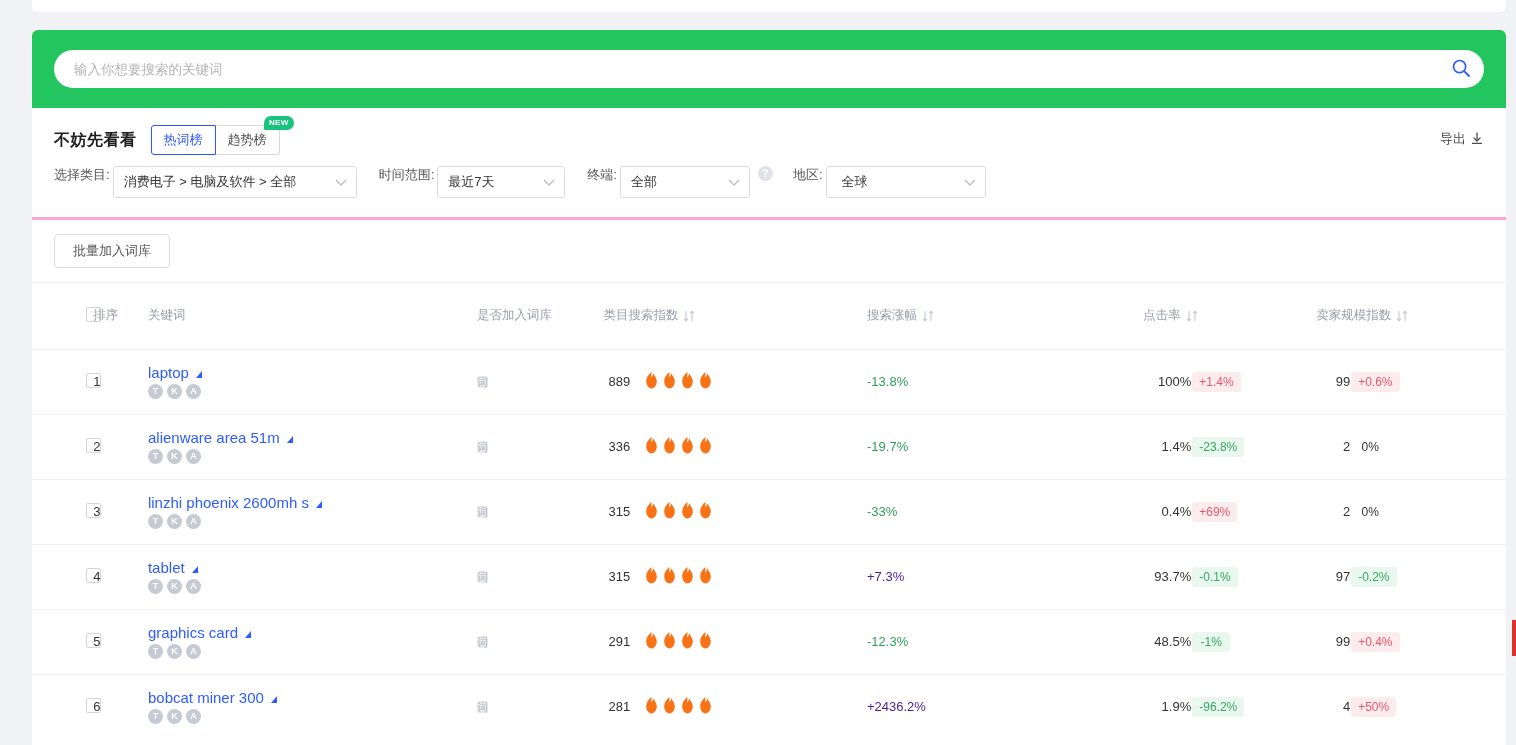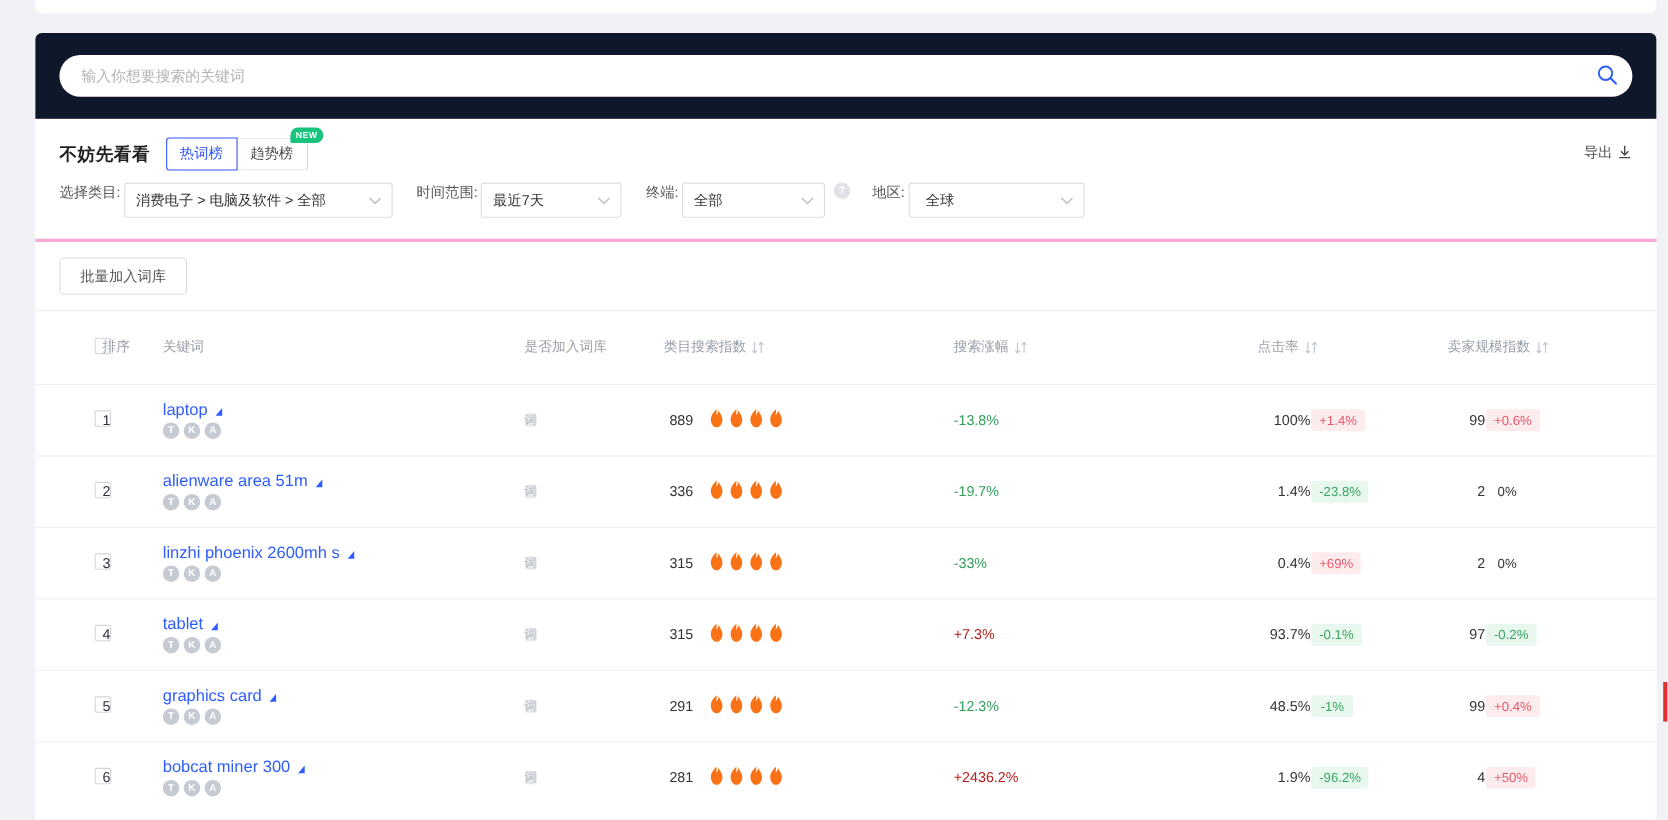--- a/index.html
+++ b/index.html
@@ -27,21 +27,21 @@
   .card {
     position: absolute; left: 32px; top: 30px;
     width: 1474px; min-height: 740px;
     background: #ffffff;
     border-radius: 6px 6px 0 0;
     overflow: hidden;
   }
 
   
   .banner {
-    height: 78px; background: #0f172a;
+    height: 78px; background: #22c55e;
     display: flex; align-items: center;
     padding: 0 22px;
   }
   .search-wrap {
     position: relative; flex: 1; height: 38px;
   }
   .search-input {
     width: 100%; height: 38px;
     border: none; outline: none;
     border-radius: 19px;
@@ -209,21 +209,21 @@
     background: #e6e8eb; color: #b5bac1;
     font-size: 11px; line-height: 22px; text-align: center;
     cursor: pointer;
   }
 
   .idx-cell { display: flex; align-items: center; gap: 8px; }
   .idx-num { font-size: 13px; color: #333; min-width: 32px; text-align: center; }
   .flames { display: flex; gap: 1px; }
 
   .grow-val { font-size: 13px; }
-  .up   { color: #b91c1c; }
+  .up   { color: #4c1d95; }
   .down { color: #31a05a; }
 
   .num-badge-cell { display: flex; align-items: center; gap: 1px; }
   .num-val { font-size: 13px; color: #333; text-align: right; }
   .chip {
     font-size: 12px; padding: 3px 7px; border-radius: 3px;
     display: inline-block; min-width: 38px; text-align: center;
   }
   .chip.up   { background: #fdeced; color: #e8596b; }
   .chip.down { background: #e9f8ee; color: #3aa764; }

